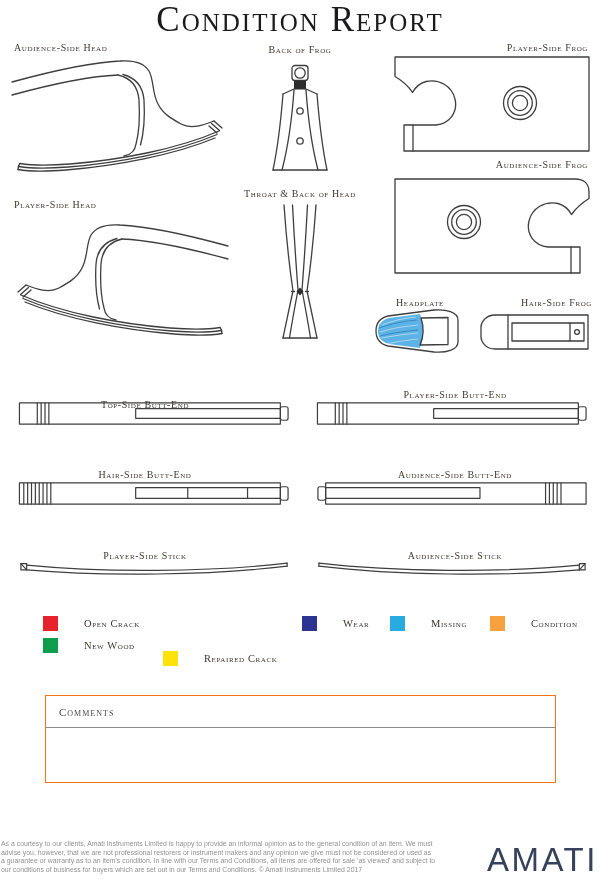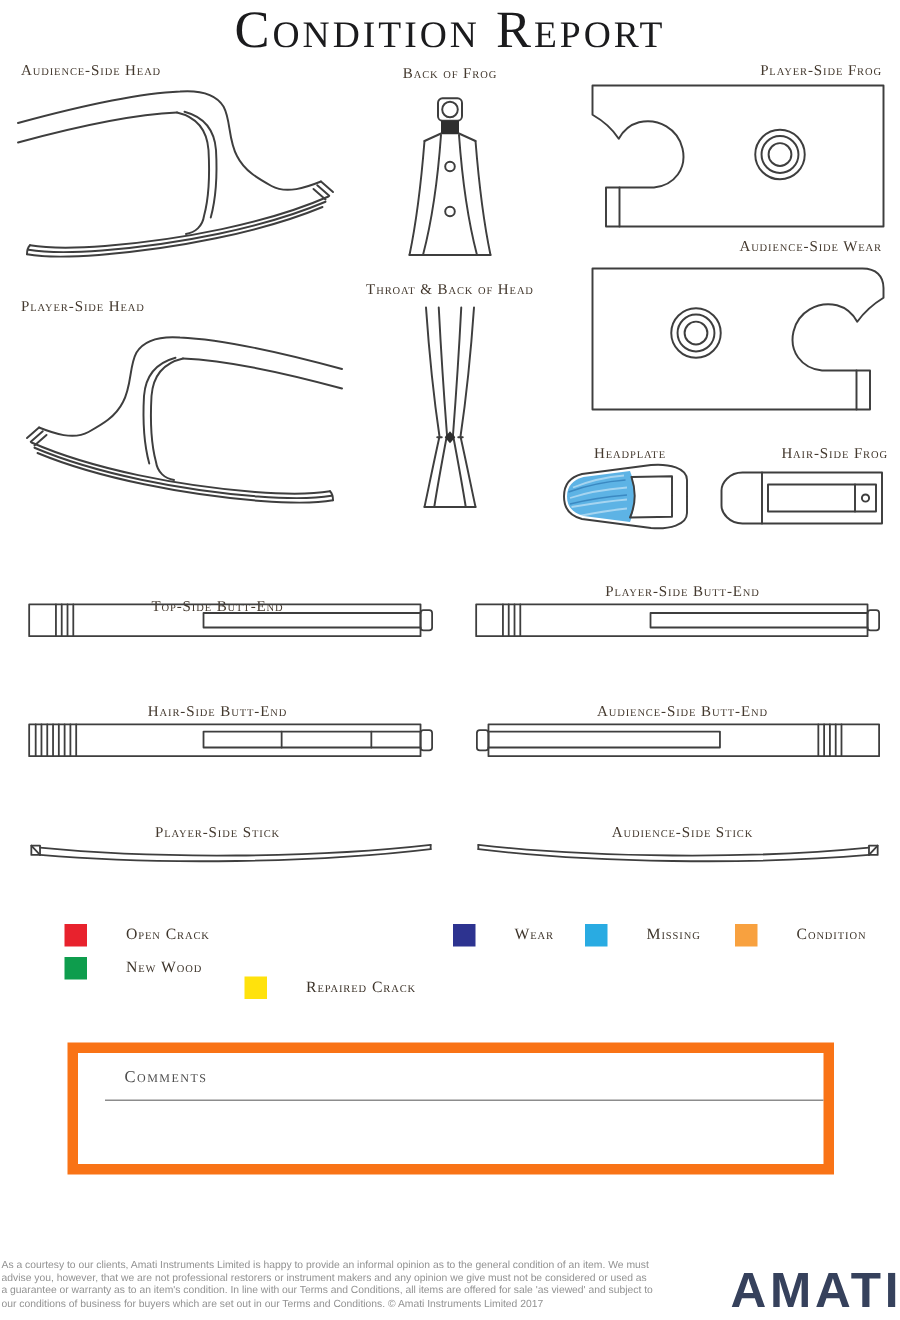--- a/index.html
+++ b/index.html
@@ -10,41 +10,41 @@
   .lbl{position:absolute;font-variant:small-caps;font-size:10px;letter-spacing:.6px;
        color:#44392e;white-space:nowrap;}
   .lbl.c{text-align:center;}
   .lbl.r{text-align:right;}
   .art{position:absolute;}
   .art path,.art rect,.art circle,.art line{vector-effect:non-scaling-stroke;}
   .legend-item{position:absolute;display:flex;align-items:center;gap:26px;height:15px;}
   .swatch{width:15px;height:15px;flex:0 0 15px;}
   .legend-label{font-variant:small-caps;font-size:10.5px;letter-spacing:.6px;color:#3e352b;white-space:nowrap;}
   .comments-box{position:absolute;left:45px;top:695px;width:511px;height:88px;
-                border:7px solid #f97316;box-sizing:border-box;background:#fff;padding-left:18px;}
+                border:1px solid #f97316;box-sizing:border-box;background:#fff;}
   .comments-head{height:31px;border-bottom:1px solid #8c8c8c;display:flex;align-items:center;padding-left:13px;
                  font-variant:small-caps;font-size:11px;letter-spacing:1px;color:#4c4c4c;}
   .comments-body{height:55px;}
   .footer-text{position:absolute;left:1px;top:840px;width:470px;
                font-family:"Liberation Sans",sans-serif;font-size:6.9px;line-height:8.6px;color:#929292;}
   .footer-text div{white-space:nowrap;}
   .logo{position:absolute;left:487px;top:841px;font-family:"Liberation Sans",sans-serif;
-        font-size:33px;letter-spacing:2.5px;color:#36415c;font-weight:700;}
+        font-size:33px;letter-spacing:2.5px;color:#36415c;font-weight:400;}
 </style>
 </head>
 <body>
 
 <div class="sheet">
 
   <div class="title">Condition Report</div>
 
   <div class="lbl" style="left:14px;top:42px;">Audience-Side Head</div>
   <div class="lbl c" style="left:250px;top:44px;width:100px;">Back of Frog</div>
   <div class="lbl r" style="left:440px;top:42px;width:148px;">Player-Side Frog</div>
-  <div class="lbl r" style="left:440px;top:159px;width:148px;">Audience-Side Wear</div>
+  <div class="lbl r" style="left:440px;top:159px;width:148px;">Audience-Side Frog</div>
   <div class="lbl" style="left:14px;top:199px;">Player-Side Head</div>
   <div class="lbl c" style="left:230px;top:178px;width:140px;margin-top:10px;">Throat &amp; Back of Head</div>
   <div class="lbl c" style="left:370px;top:297px;width:100px;">Headplate</div>
   <div class="lbl r" style="left:480px;top:297px;width:112px;">Hair-Side Frog</div>
   <div class="lbl c" style="left:55px;top:399px;width:180px;">Top-Side Butt-End</div>
   <div class="lbl c" style="left:365px;top:389px;width:180px;">Player-Side Butt-End</div>
   <div class="lbl c" style="left:55px;top:469px;width:180px;">Hair-Side Butt-End</div>
   <div class="lbl c" style="left:365px;top:469px;width:180px;">Audience-Side Butt-End</div>
   <div class="lbl c" style="left:55px;top:550px;width:180px;">Player-Side Stick</div>
   <div class="lbl c" style="left:365px;top:550px;width:180px;">Audience-Side Stick</div>

